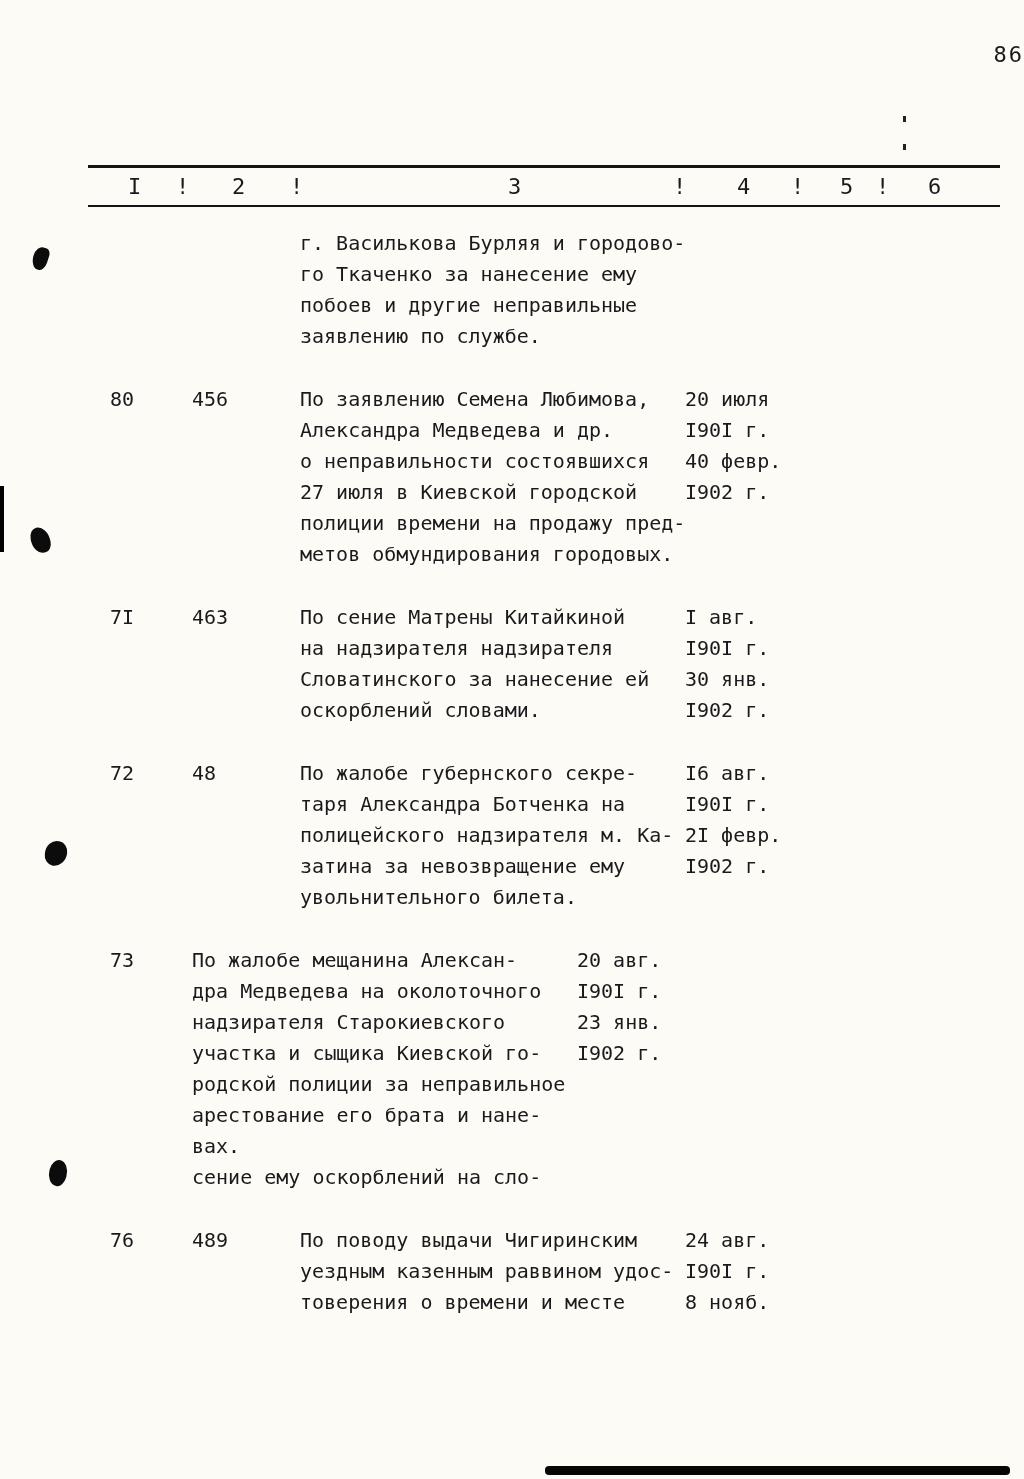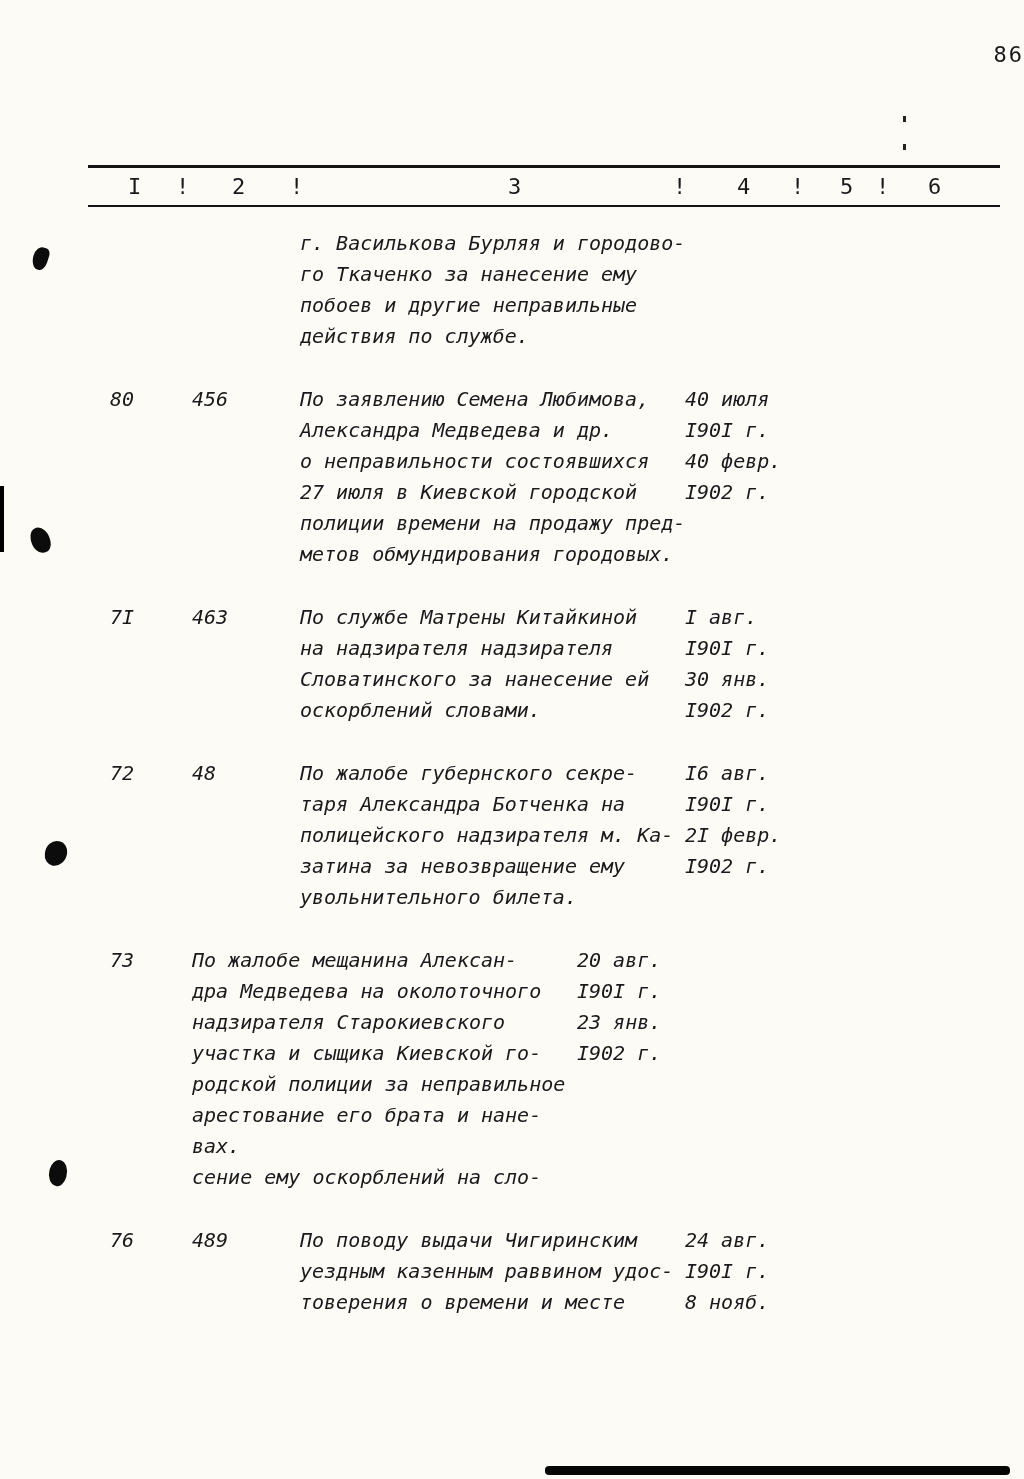--- a/index.html
+++ b/index.html
@@ -18,21 +18,21 @@
   .table-header{
     position:absolute;top:165px;left:88px;width:912px;height:42px;
     border-top:3px solid #141414;
     border-bottom:2px solid #141414;
     box-sizing:border-box;
     font-size:22px;
   }
   .table-header span{position:absolute;top:6px;}
   #entries{
     position:absolute;top:228px;left:0;width:1024px;
-    padding-left:110px;box-sizing:border-box;font-style:italic;
+    padding-left:110px;box-sizing:border-box;
   }
   .entry{
     display:flex;
     font-size:20px;
     line-height:31px;
     margin-bottom:32px;
   }
   .c1{flex:0 0 82px;}
   .c2{flex:0 0 108px;}
   .lines{flex:1;}
@@ -80,32 +80,32 @@
         </div>
         <div class="line">
           <div class="t">го Ткаченко за нанесение ему</div>
           <div class="d"></div>
         </div>
         <div class="line">
           <div class="t">побоев и другие неправильные</div>
           <div class="d"></div>
         </div>
         <div class="line">
-          <div class="t">действия по службе.</div>
+          <div class="t">заявлению по службе.</div>
           <div class="d"></div>
         </div>
       </div>
     </div>
     <div class="entry">
       <div class="c1">80</div>
       <div class="c2">456</div>
       <div class="lines">
         <div class="line">
           <div class="t">По заявлению Семена Любимова,</div>
-          <div class="d">40 июля</div>
+          <div class="d">20 июля</div>
         </div>
         <div class="line">
           <div class="t">Александра Медведева и др.</div>
           <div class="d">I90I г.</div>
         </div>
         <div class="line">
           <div class="t">о неправильности состоявшихся</div>
           <div class="d">40 февр.</div>
         </div>
         <div class="line">
@@ -120,21 +120,21 @@
           <div class="t">метов обмундирования городовых.</div>
           <div class="d"></div>
         </div>
       </div>
     </div>
     <div class="entry">
       <div class="c1">7I</div>
       <div class="c2">463</div>
       <div class="lines">
         <div class="line">
-          <div class="t">По службе Матрены Китайкиной</div>
+          <div class="t">По сение Матрены Китайкиной</div>
           <div class="d">I авг.</div>
         </div>
         <div class="line">
           <div class="t">на надзирателя надзирателя</div>
           <div class="d">I90I г.</div>
         </div>
         <div class="line">
           <div class="t">Словатинского за нанесение ей</div>
           <div class="d">30 янв.</div>
         </div>

